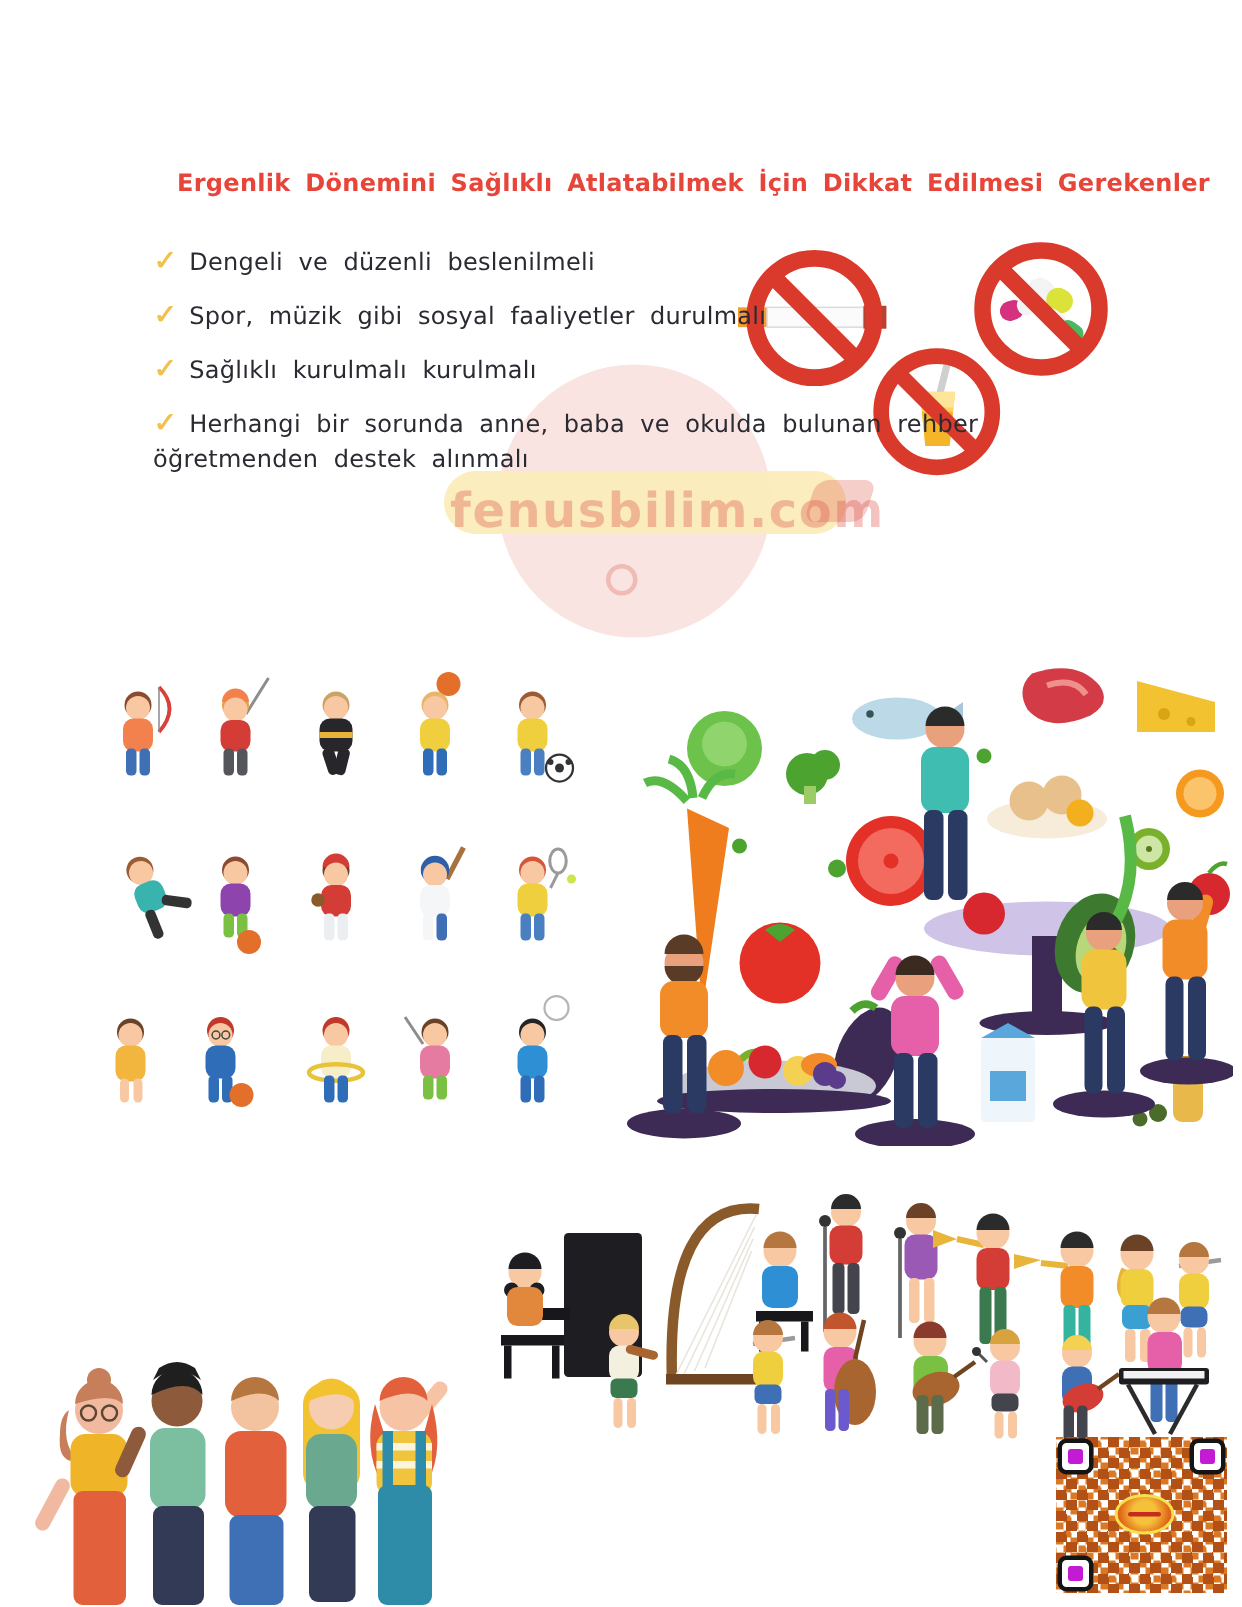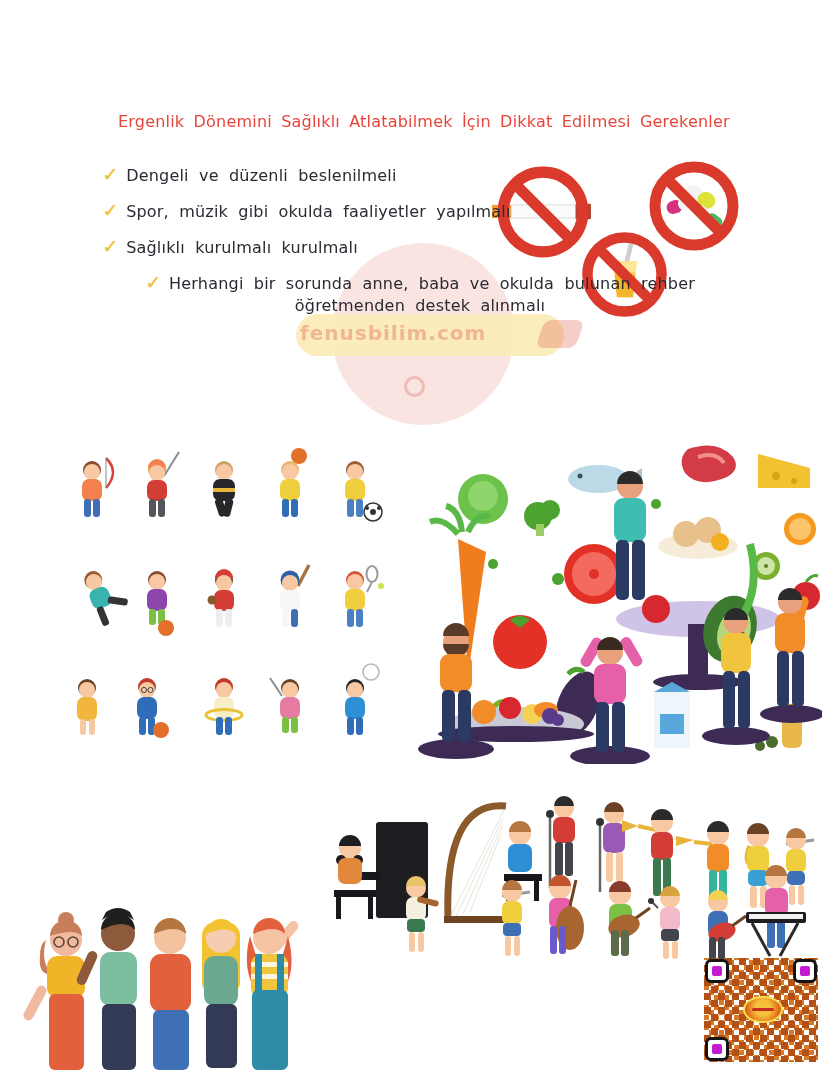--- a/index.html
+++ b/index.html
@@ -1,40 +1,40 @@
 <!DOCTYPE html>
 <html lang="tr"><head>
 <meta charset="utf-8">
 <style>
   html,body{margin:0;padding:0;background:#fff;}
   .page{position:relative;width:828px;height:1071px;background:#ffffff;overflow:hidden;
         font-family:"DejaVu Sans",sans-serif;}
 
   
-  .title{position:absolute;left:118px;top:112px;font-size:16px;font-weight:normal;
+  .title{position:absolute;left:118px;top:112px;font-size:16px;font-weight:bold;
          color:#e8453a;white-space:nowrap;word-spacing:4px;letter-spacing:.2px;z-index:3;}
 
   
   .checklist{position:absolute;left:86px;top:146px;width:672px;margin:16px;padding:0;
              list-style:none;z-index:2;}
   .checklist li{margin:0 0 11px 0;font-size:16px;line-height:1.32;color:#2a2a32;
                 word-spacing:5px;letter-spacing:.2px;}
-  .checklist li.narrow{width:636px;text-align:center;}
+  .checklist li.narrow{width:636px;}
   .check{color:#f1c24b;font-weight:bold;font-size:19px;margin-right:8px;
          text-shadow:.7px 0 #f1c24b;}
 
   
   .wm{position:absolute;z-index:0;}
   .wm-circle{left:332px;top:243px;width:182px;height:182px;border-radius:50%;
              background:rgba(216,66,50,.14);}
   .wm-band{left:296px;top:314px;width:268px;height:42px;border-radius:21px;
            background:rgba(251,236,186,.95);}
   .wm-swoosh{left:540px;top:320px;width:40px;height:28px;border-radius:8px;
              background:rgba(219,80,66,.28);transform:skewX(-18deg);}
-  .wm-text{left:300px;top:321px;font-size:20px;font-weight:bold;letter-spacing:1px;
+  .wm-text{left:300px;top:321px;font-size:32px;font-weight:bold;letter-spacing:1px;
            color:rgba(219,80,66,.34);}
   .wm-dot{left:404px;top:376px;width:15px;height:15px;border-radius:50%;
           border:3px solid rgba(219,80,66,.28);}
 
   
   .sign{position:absolute;z-index:1;}
   .sign-smoking{left:492px;top:161px;width:102px;height:102px;}
   .sign-pills{left:644px;top:156px;width:100px;height:100px;}
   .sign-drink{left:577px;top:227px;width:95px;height:95px;}
 
@@ -69,21 +69,21 @@
   <div class="wm wm-circle"></div>
   <div class="wm wm-band"></div>
   <div class="wm wm-swoosh"></div>
   <div class="wm wm-dot"></div>
   <div class="wm wm-text">fenusbilim.com</div>
 
   <div class="title">Ergenlik Dönemini Sağlıklı Atlatabilmek İçin Dikkat Edilmesi Gerekenler</div>
 
   <ul class="checklist">
     <li><span class="check">✓</span><span>Dengeli ve düzenli beslenilmeli</span></li>
-    <li><span class="check">✓</span><span>Spor, müzik gibi okulda faaliyetler yapılmalı</span></li>
+    <li><span class="check">✓</span><span>Spor, müzik gibi sosyal faaliyetler durulmalı</span></li>
     <li><span class="check">✓</span><span>Sağlıklı kurulmalı kurulmalı</span></li>
     <li class="narrow"><span class="check">✓</span><span>Herhangi bir sorunda anne, baba ve okulda bulunan rehber öğretmenden destek alınmalı</span></li>
   </ul>
 
   <svg class="sign sign-smoking" viewBox="0 0 100 100">
     <rect x="0" y="43" width="19" height="13" fill="#f49b33"></rect>
     <rect x="19" y="43" width="63" height="13" fill="#fbfbfb" stroke="#dcdcdc" stroke-width="1"></rect>
     <rect x="82" y="42" width="15" height="15" fill="#b5432f"></rect>
     <circle cx="50" cy="50" r="39" fill="none" stroke="#d93a2b" stroke-width="11"></circle>
     <rect x="11" y="44.5" width="78" height="11" fill="#d93a2b" transform="rotate(45 50 50)"></rect>

